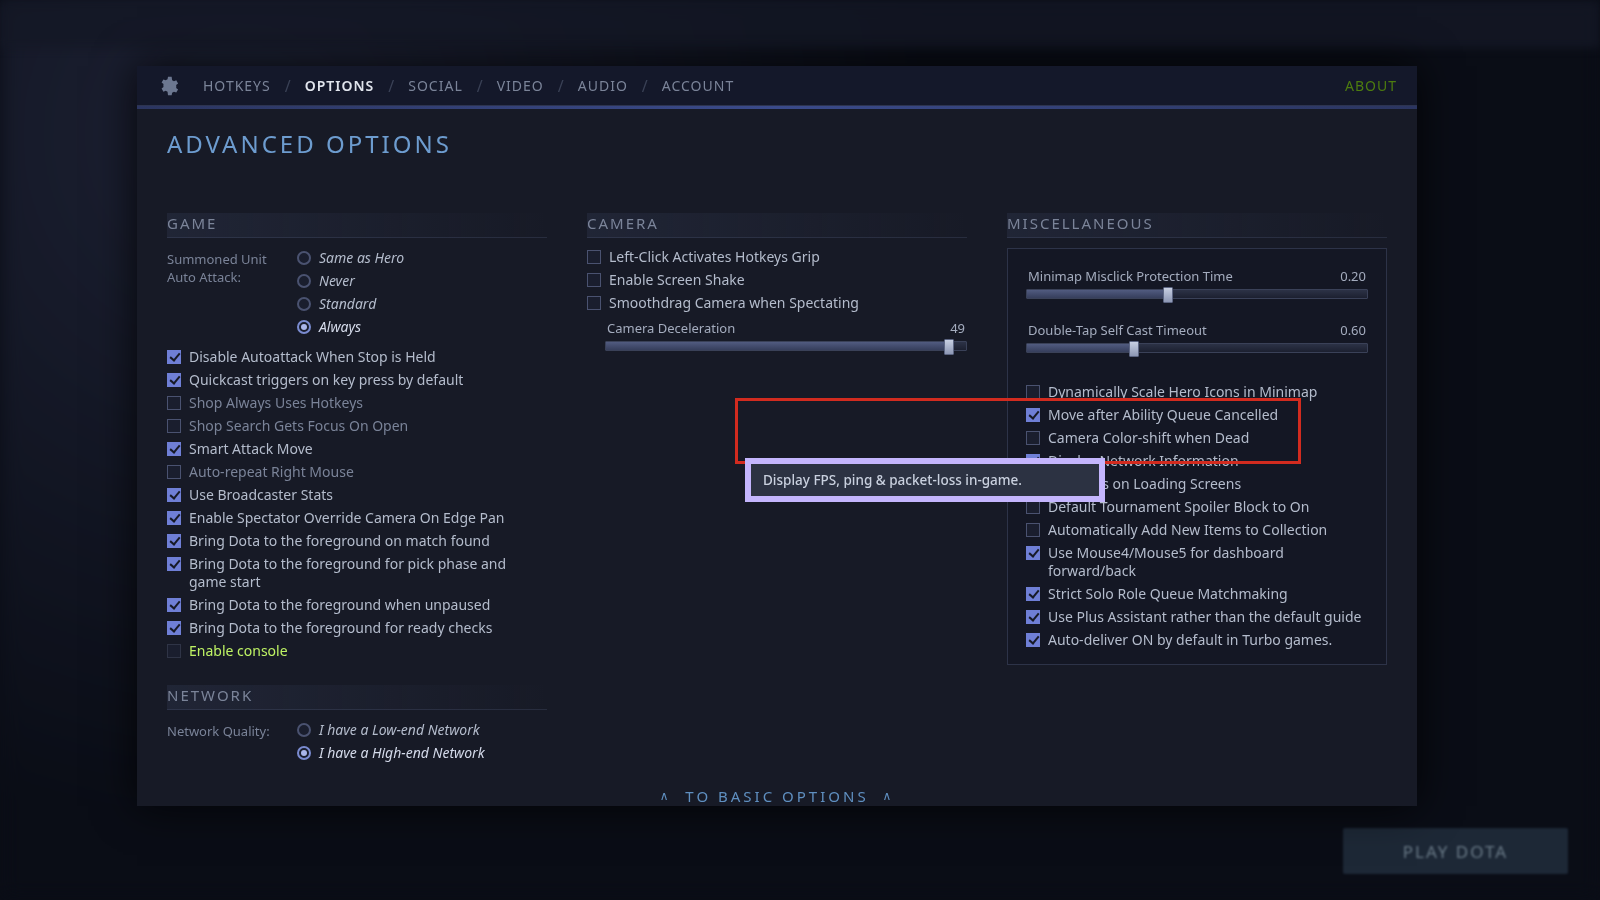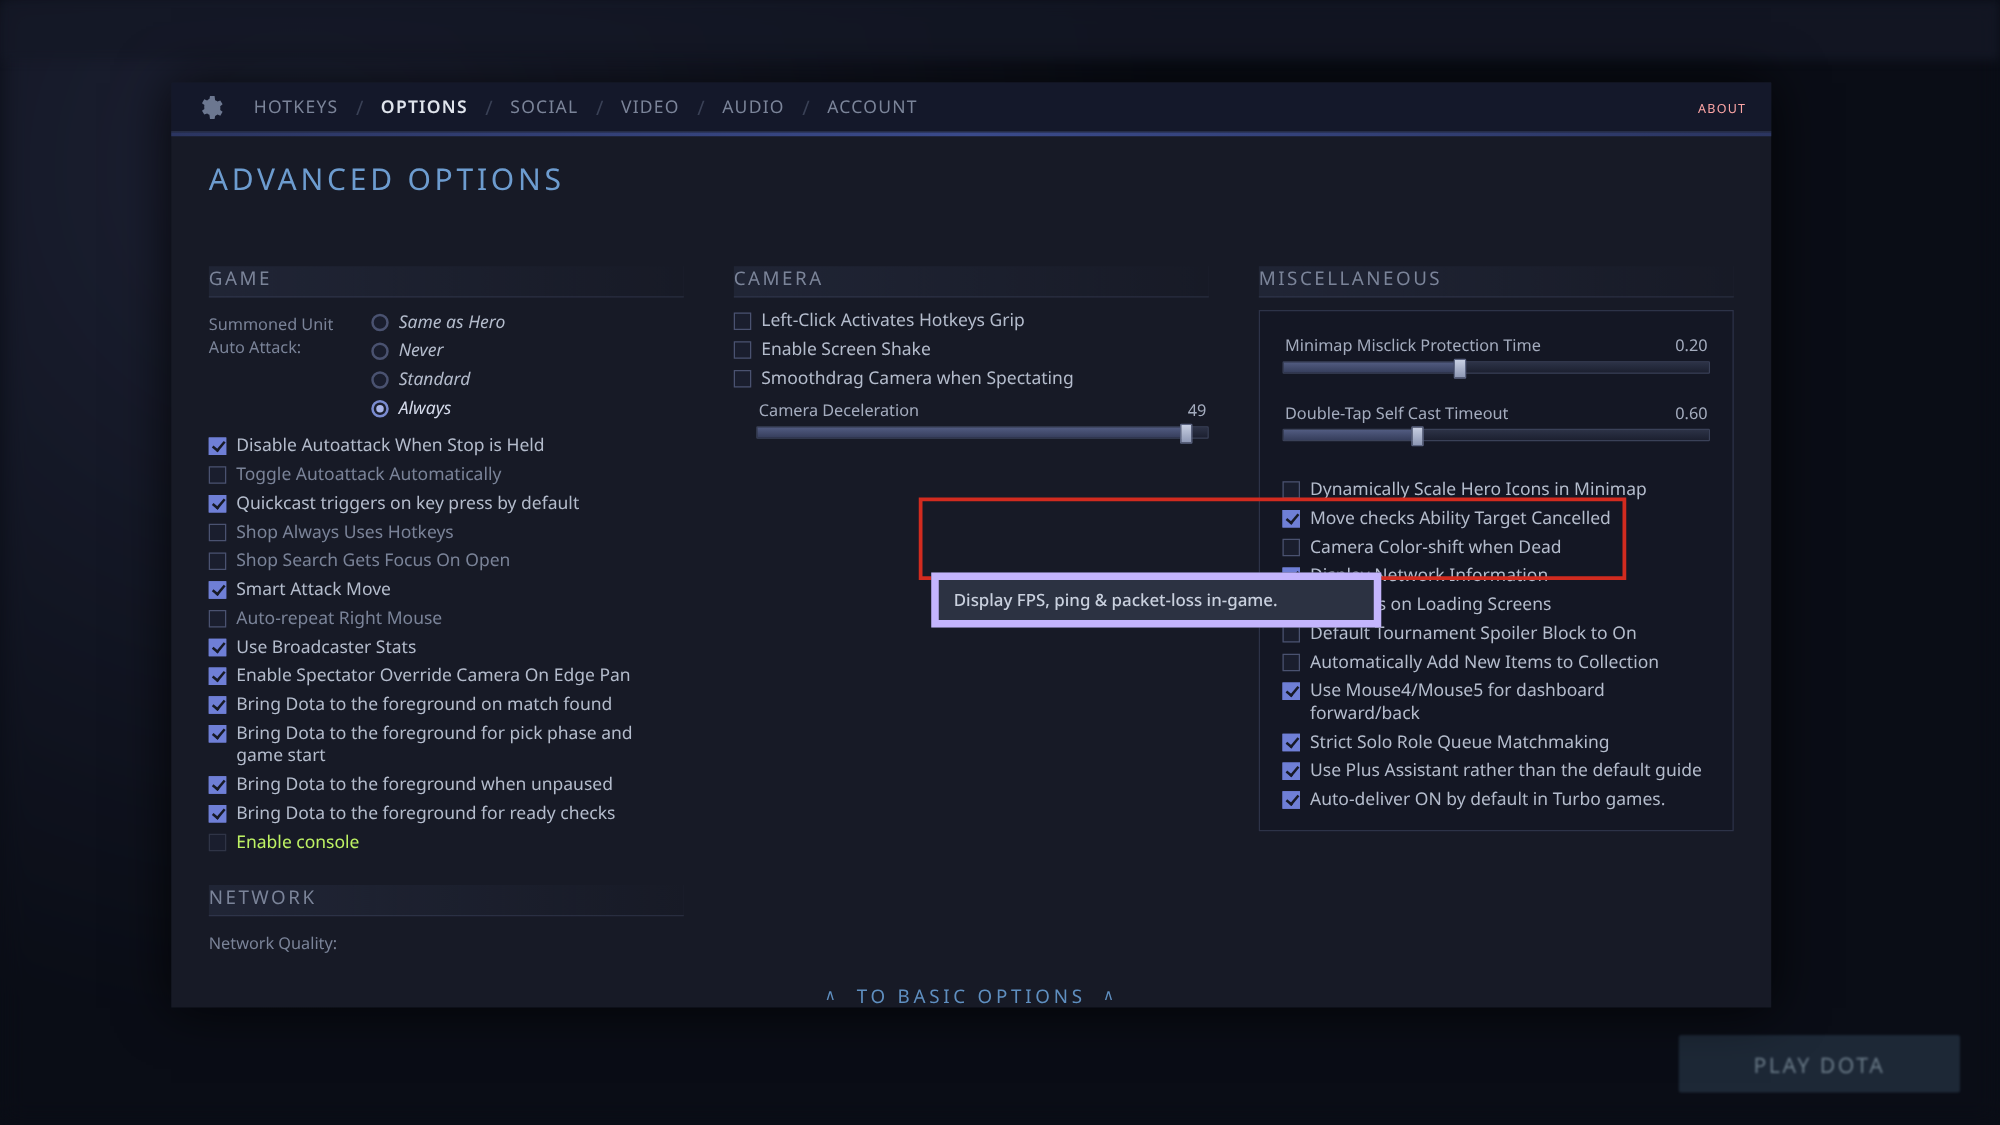--- a/index.html
+++ b/index.html
@@ -39,21 +39,21 @@
 
   
   .nav {
     height:40px; display:flex; align-items:center; padding:0 20px;
     background:#14182a; border-bottom:1px solid #2d3450;
   }
   .nav .gear { width:22px;height:22px;margin-right:24px;color:#6c7790;}
   .nav-item { color:#7b8499; font-size:14px; letter-spacing:1px; cursor:pointer;}
   .nav-item.active { color:#e0e4ec; font-weight:600;}
   .nav-sep { color:#3a4156; margin:0 14px;}
-  .nav-about { margin-left:auto; color:#fca5a5; font-size:10px; letter-spacing:1px;text-align:right;}
+  .nav-about { margin-left:auto; color:#4d7c0f; font-size:14px; letter-spacing:1px;text-align:right;}
 
   .accent-bar { height:3px; background:linear-gradient(90deg,#2b3560,#3a4a8a,#2b3560);}
 
   .body { padding:18px 30px 10px 30px; display:flex; flex-direction:column; height:calc(100% - 43px);}
   .title { color:#6d9ccf; font-size:24px; letter-spacing:3px; font-weight:400; margin-bottom:6px;}
 
   .cols { display:flex; gap:40px; flex:1; }
   .col { display:flex; flex-direction:column;margin-top:47px; }
   .col-game { width:380px;}
   .col-camera { width:380px;}
@@ -202,24 +202,20 @@
                 <span class="radio-text">Always</span>
               </div>
             </div>
         </div>
 
         <div id="game-checks">
             <div class="check on">
               <span class="check-box"></span>
               <span class="check-label">Disable Autoattack When Stop is Held</span>
             </div>
-            <div class="check dim">
-              <span class="check-box"></span>
-              <span class="check-label">Toggle Autoattack Automatically</span>
-            </div>
             <div class="check on">
               <span class="check-box"></span>
               <span class="check-label">Quickcast triggers on key press by default</span>
             </div>
             <div class="check dim">
               <span class="check-box"></span>
               <span class="check-label">Shop Always Uses Hotkeys</span>
             </div>
             <div class="check dim">
               <span class="check-box"></span>
@@ -260,20 +256,30 @@
             <div class="check disabled">
               <span class="check-box"></span>
               <span class="check-label">Enable console</span>
             </div>
           </div>
 
         <div class="network-sub">
           <div class="section-head">NETWORK</div>
           <div class="radio-group">
             <div class="radio-label">Network Quality:</div>
+            <div class="radio-opts" id="network-opts">
+                <div class="radio-opt">
+                  <span class="radio-dot"></span>
+                  <span class="radio-text">I have a Low-end Network</span>
+                </div>
+                <div class="radio-opt selected">
+                  <span class="radio-dot"></span>
+                  <span class="radio-text">I have a High-end Network</span>
+                </div>
+              </div>
           </div>
         </div>
       </div>
 
       <div class="col col-camera">
         <div class="section-head">CAMERA</div>
         <div id="camera-checks">
             <div class="check">
               <span class="check-box"></span>
               <span class="check-label">Left-Click Activates Hotkeys Grip</span>
@@ -324,21 +330,21 @@
                 </div>
               </div>
             </div>
           <div id="misc-checks" style="margin-top:8px;">
               <div class="check">
                 <span class="check-box"></span>
                 <span class="check-label">Dynamically Scale Hero Icons in Minimap</span>
               </div>
               <div class="check on">
                 <span class="check-box"></span>
-                <span class="check-label">Move checks Ability Target Cancelled</span>
+                <span class="check-label">Move after Ability Queue Cancelled</span>
               </div>
               <div class="check">
                 <span class="check-box"></span>
                 <span class="check-label">Camera Color-shift when Dead</span>
               </div>
               <div class="check on">
                 <span class="check-box"></span>
                 <span class="check-label">Display Network Information</span>
               </div>
               <div class="check">

